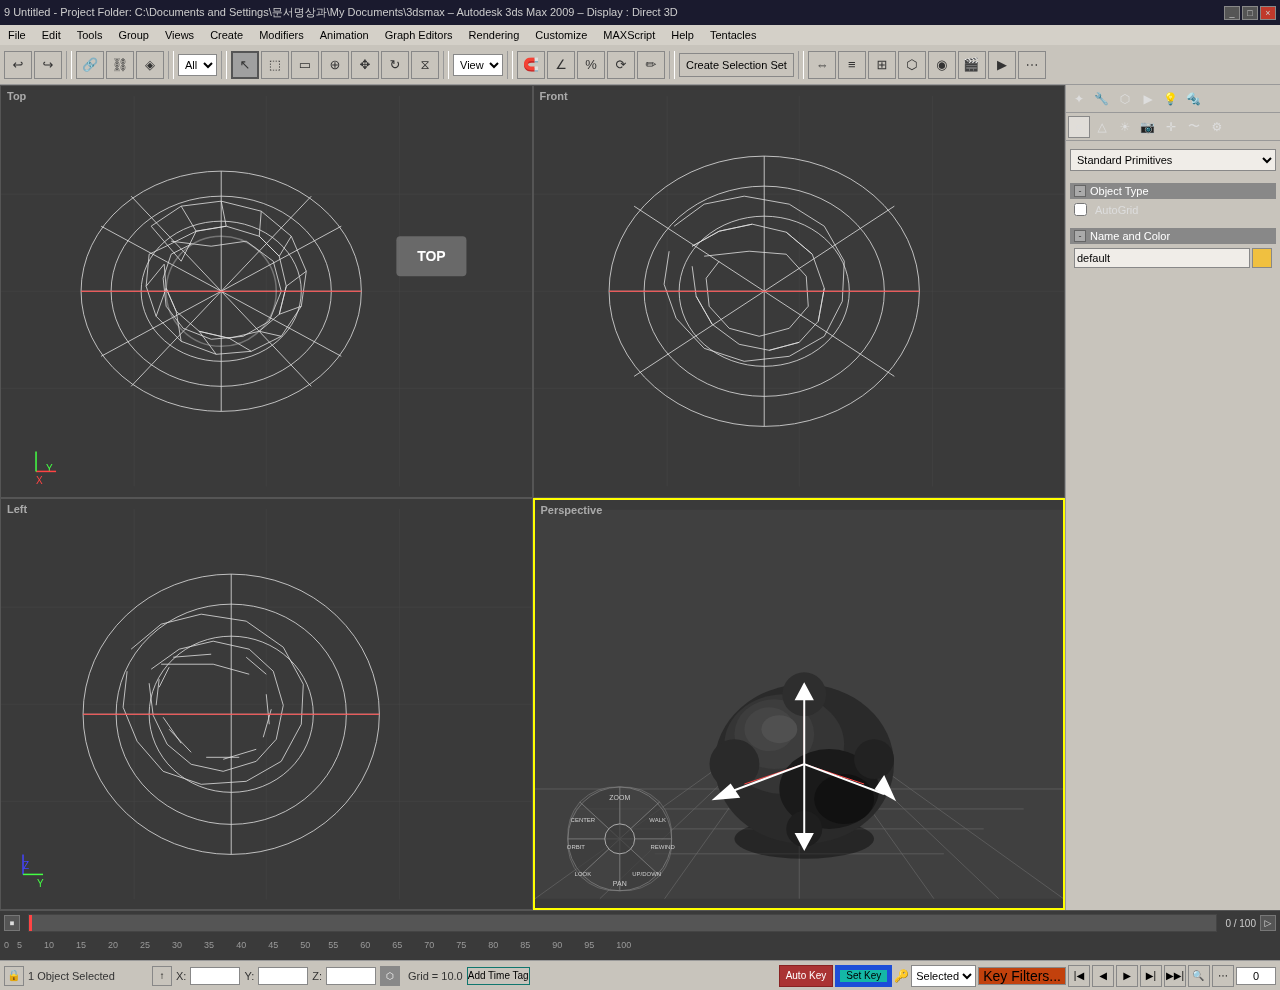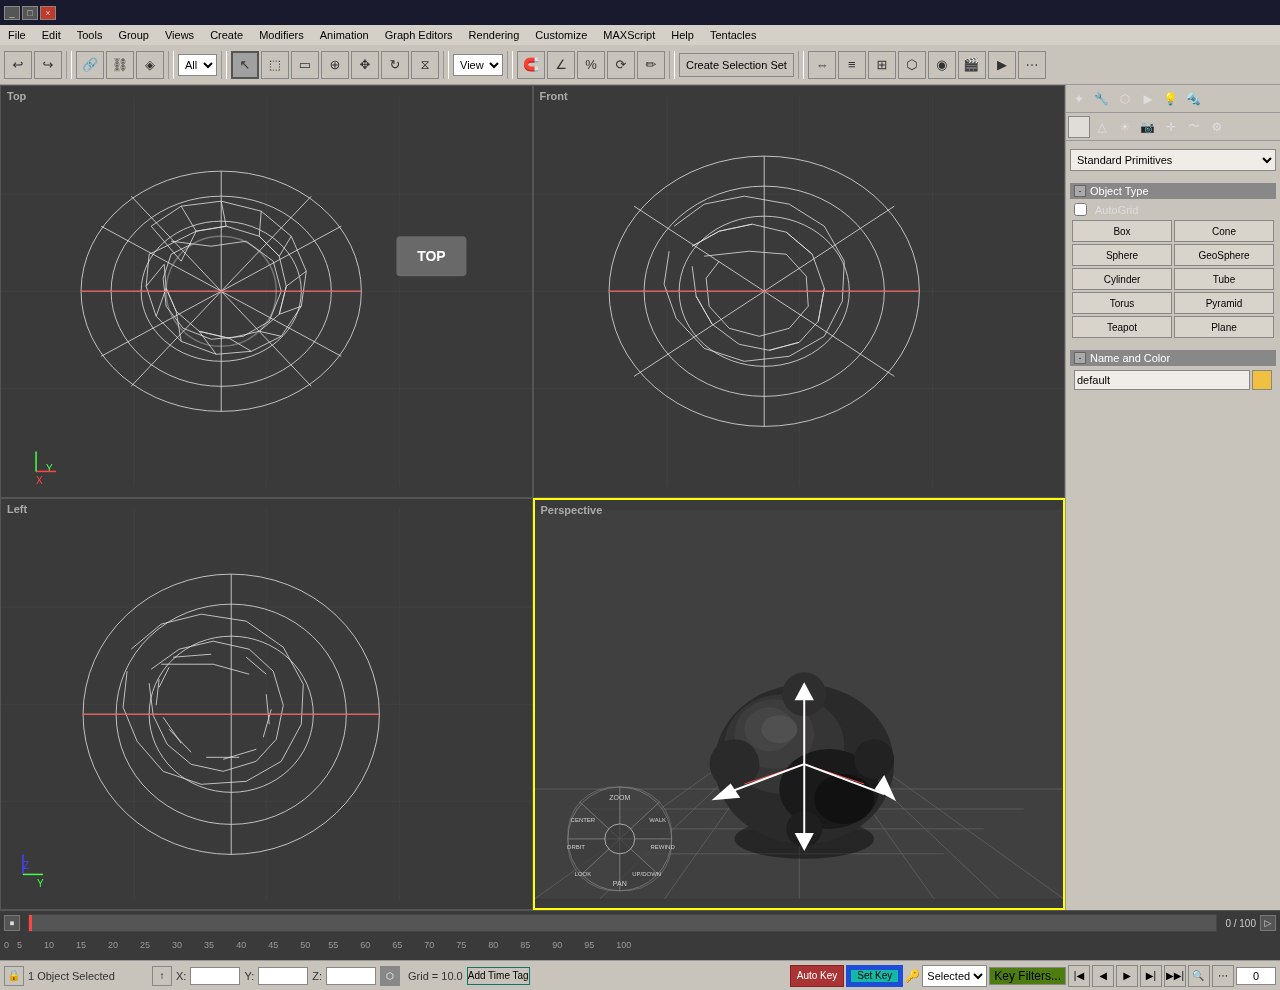--- a/index.html
+++ b/index.html
@@ -283,23 +283,23 @@
     .anim-btn {
       width: 22px; height: 22px;
       background: #c8c4bc;
       border: 1px solid #888;
       display: flex; align-items: center; justify-content: center;
       font-size: 10px; cursor: pointer;
     }
 
     .key-filters-btn {
       height: 18px;
-      background: #4d7c0f;
-      border: 1px solid #888;
-      font-size: 12px;
+      background: #c2410c;
+      border: 1px solid #888;
+      font-size: 14px;
       padding: 0 4px;
       cursor: pointer;
     }
 
     .frame-input {
       width: 40px;
       height: 18px;
       background: white;
       border: 1px solid #888;
       font-size: 11px;
@@ -309,20 +309,21 @@
     
     .vp-svg {
       position: absolute;
       top: 0; left: 0; width: 100%; height: 100%;
     }
   </style>
 </head>
 <body>
 
 <div id="titlebar">
+  <span class="title">9 Untitled   - Project Folder: C:\Documents and Settings\문서명상과\My Documents\3dsmax   – Autodesk 3ds Max  2009   – Display : Direct 3D</span>
   <div class="win-btns">
     <div class="win-btn">_</div>
     <div class="win-btn">□</div>
     <div class="win-btn" style="background:#c0392b;">×</div>
   </div>
 </div>
 
 <div id="menubar">
   <span class="menu-item">File</span>
   <span class="menu-item">Edit</span>
@@ -697,32 +698,20 @@
 
     <div class="panel-section">
       <div class="panel-section-header">
         <div class="collapse-btn">-</div>
         <span>Object Type</span>
       </div>
       <div class="autogrid-row">
         <input type="checkbox" style="">
         <span>AutoGrid</span>
       </div>
-      <div class="panel-grid">
-        <button class="panel-btn">Box</button>
-        <button class="panel-btn">Cone</button>
-        <button class="panel-btn">Sphere</button>
-        <button class="panel-btn">GeoSphere</button>
-        <button class="panel-btn">Cylinder</button>
-        <button class="panel-btn">Tube</button>
-        <button class="panel-btn">Torus</button>
-        <button class="panel-btn">Pyramid</button>
-        <button class="panel-btn">Teapot</button>
-        <button class="panel-btn">Plane</button>
-      </div>
     </div>
 
     <div class="panel-section" style="margin-top:4px;">
       <div class="panel-section-header">
         <div class="collapse-btn">-</div>
         <span>Name and Color</span>
       </div>
       <div class="name-color-row">
         <input type="text" class="name-input" value="default" style="">
         <div class="color-swatch"></div>

